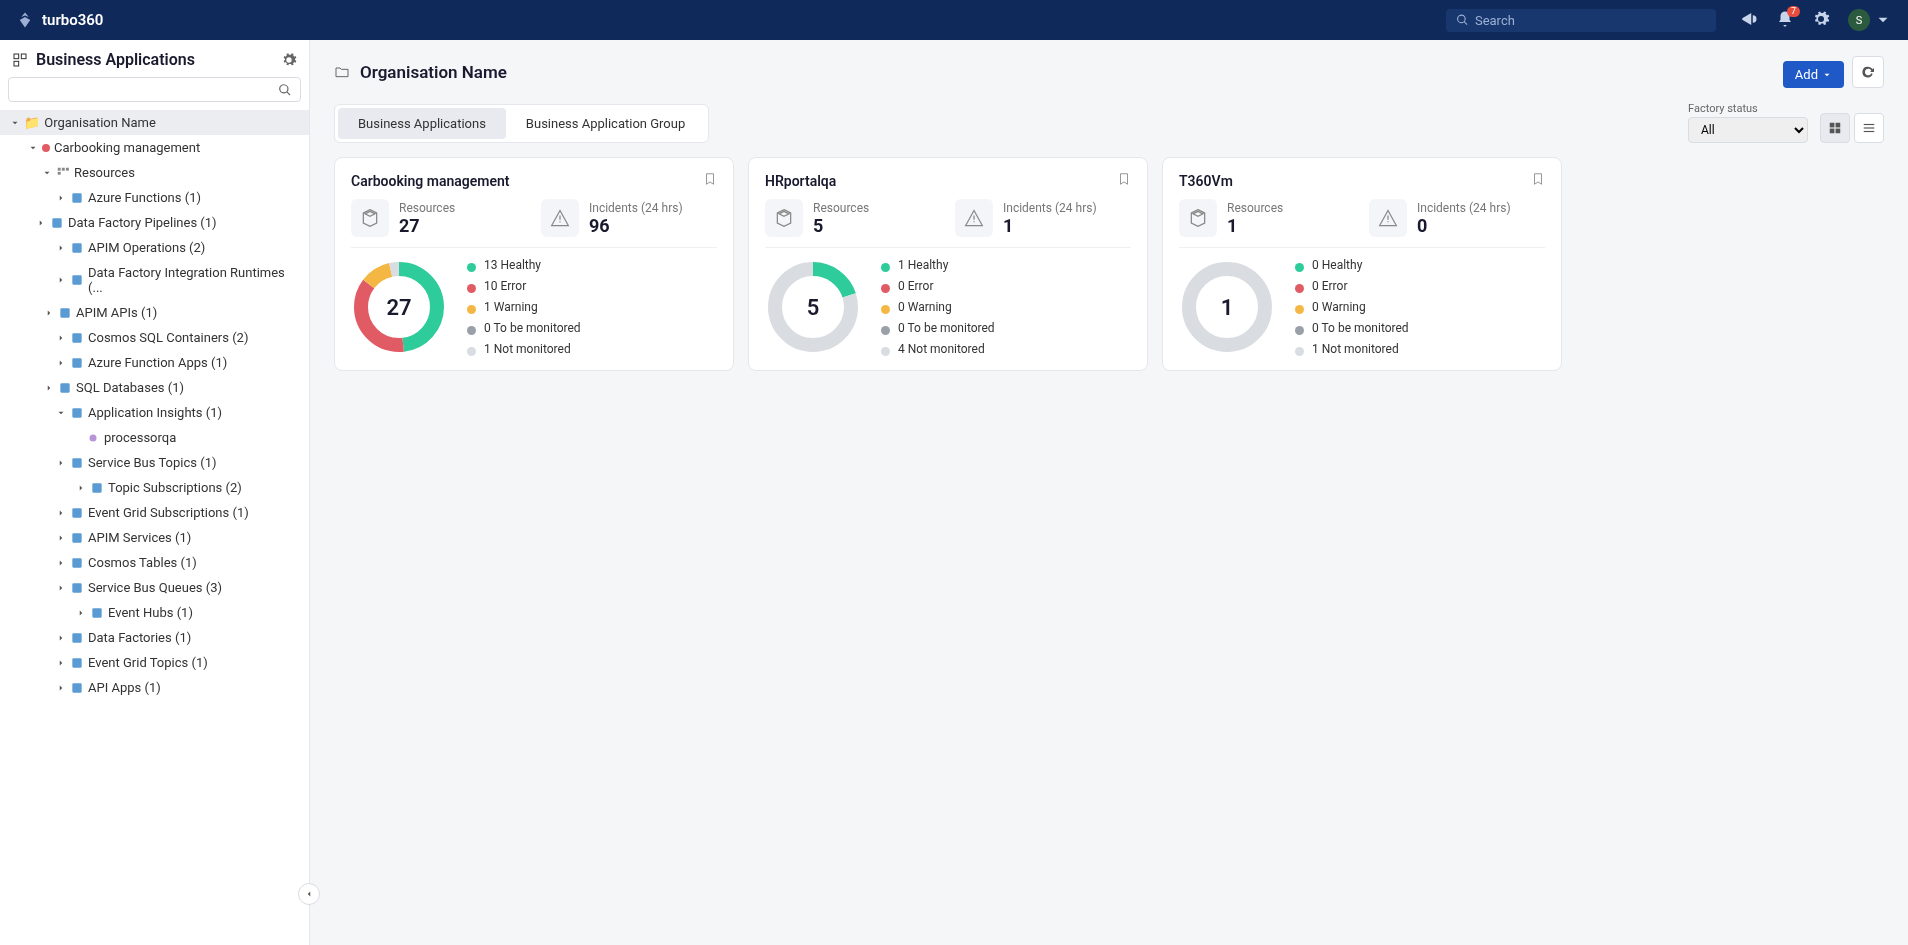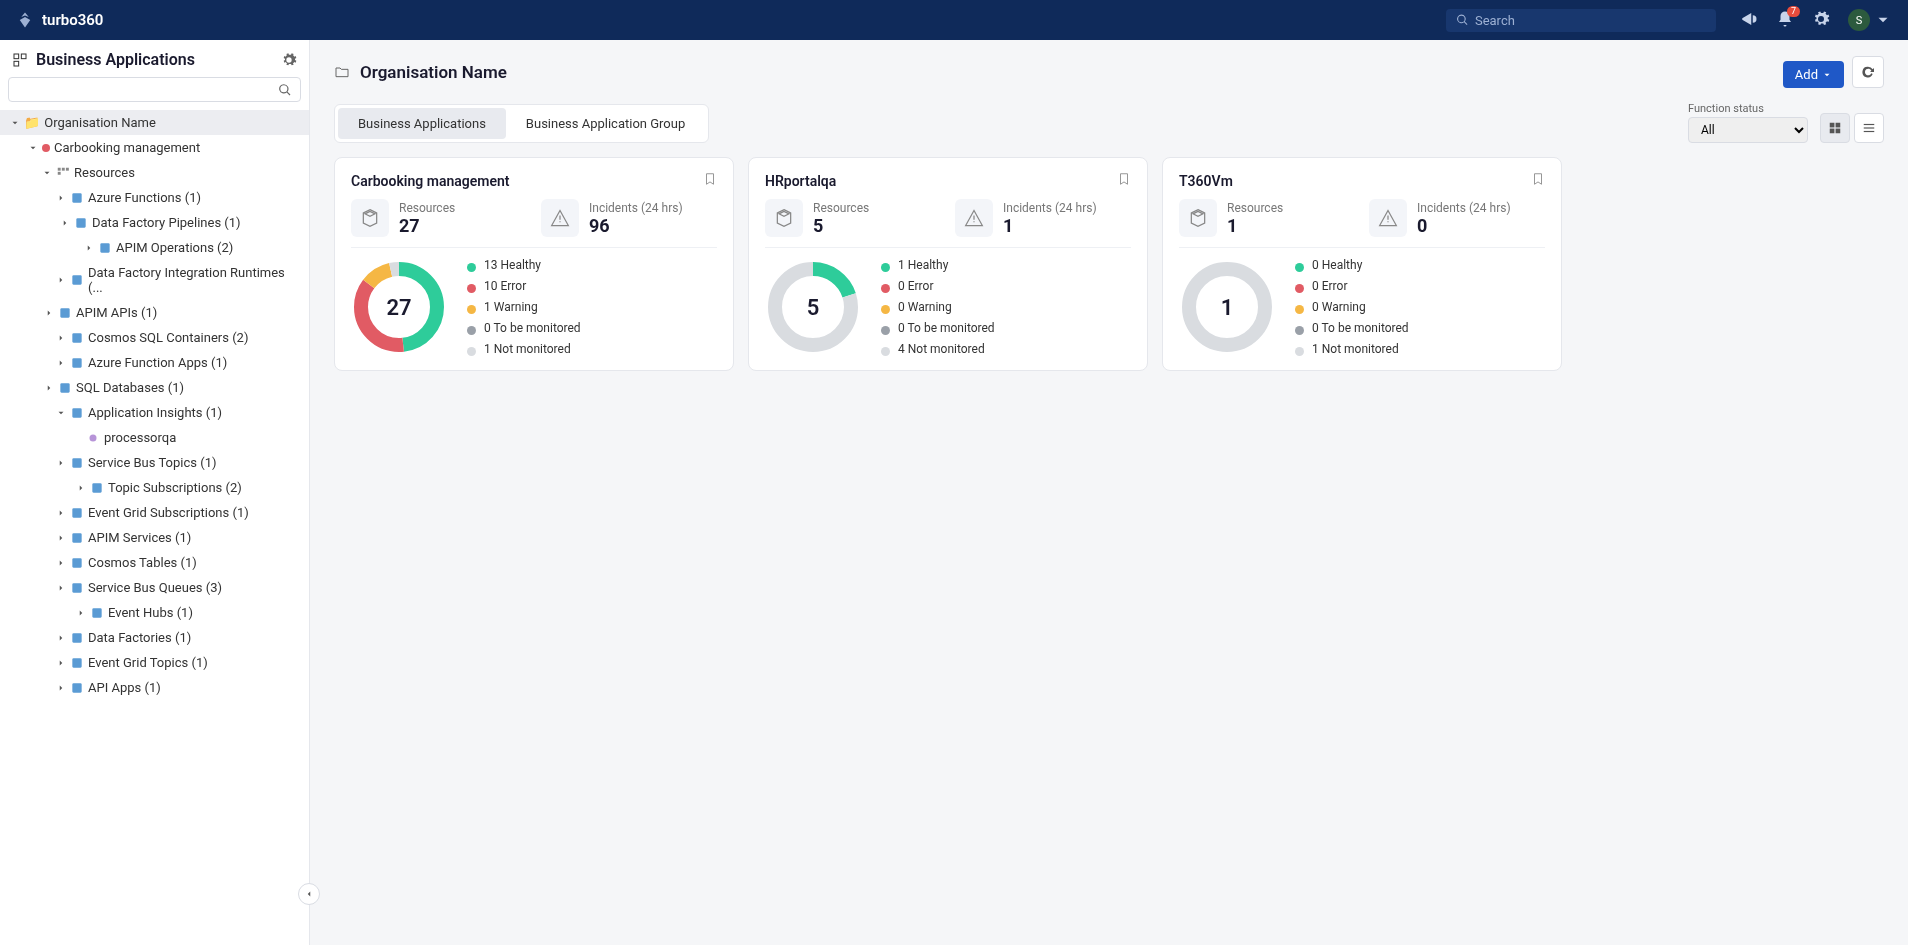--- a/index.html
+++ b/index.html
@@ -167,30 +167,30 @@
         </div>
         <div class="tree-row" style="padding-left:56px">
           <svg class="chev" viewBox="0 0 24 24">
             <path d="M9 6l6 6-6 6z"></path>
           </svg>
           <svg class="ticon" viewBox="0 0 24 24">
             <rect x="4" y="4" width="16" height="16" rx="2" fill="#5a9bd4"></rect>
           </svg>
           <span>Azure Functions (1)</span>
         </div>
-        <div class="tree-row" style="padding-left:60px">
+        <div class="tree-row" style="padding-left:36px">
           <svg class="chev" viewBox="0 0 24 24">
             <path d="M9 6l6 6-6 6z"></path>
           </svg>
           <svg class="ticon" viewBox="0 0 24 24">
             <rect x="4" y="4" width="16" height="16" rx="2" fill="#5a9bd4"></rect>
           </svg>
           <span>Data Factory Pipelines (1)</span>
         </div>
-        <div class="tree-row" style="padding-left:84px">
+        <div class="tree-row" style="padding-left:56px">
           <svg class="chev" viewBox="0 0 24 24">
             <path d="M9 6l6 6-6 6z"></path>
           </svg>
           <svg class="ticon" viewBox="0 0 24 24">
             <rect x="4" y="4" width="16" height="16" rx="2" fill="#5a9bd4"></rect>
           </svg>
           <span>APIM Operations (2)</span>
         </div>
         <div class="tree-row" style="padding-left:56px">
           <svg class="chev" viewBox="0 0 24 24">
@@ -370,21 +370,21 @@
         </div>
       </div>
     </div>
 
     <div class="tabs-row">
       <div class="tabs">
         <div class="tab active">Business Applications</div>
         <div class="tab">Business Application Group</div>
       </div>
       <div class="filter-block">
-        <span>Function status</span>
+        <span>Factory status</span>
         <select>
           <option>All</option>
         </select>
       </div>
       <div class="view-toggle">
         <div class="view-btn active">
             <svg viewBox="0 0 24 24">
               <rect x="3" y="3" width="8" height="8"></rect>
               <rect x="13" y="3" width="8" height="8"></rect>
               <rect x="3" y="13" width="8" height="8"></rect>

